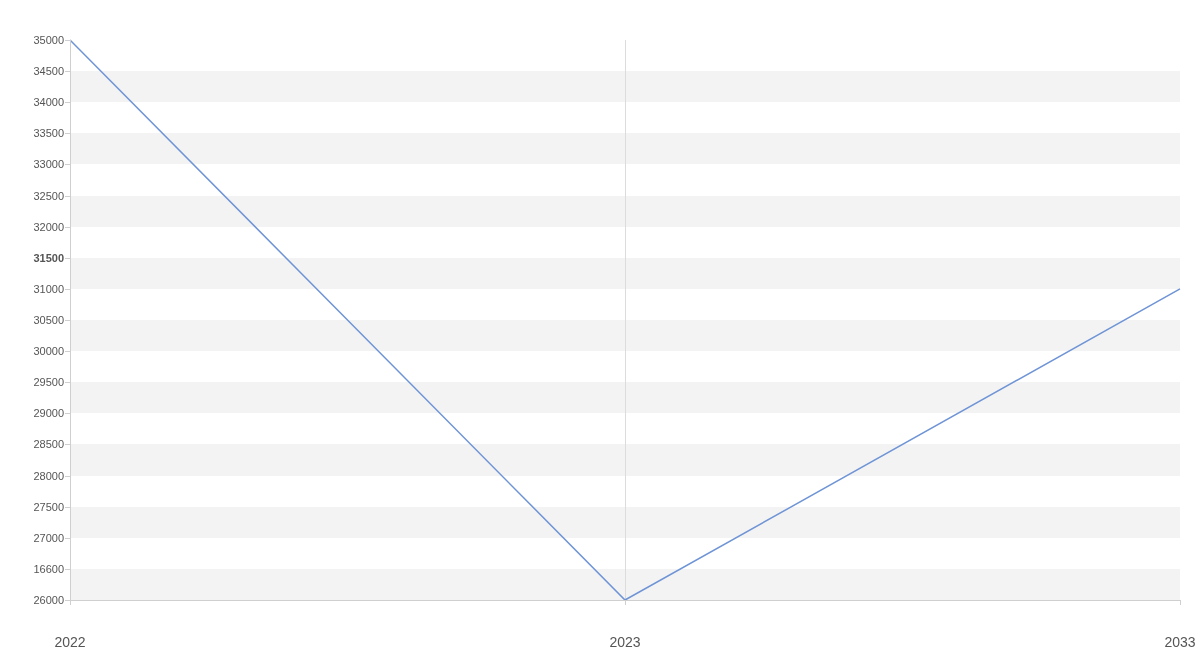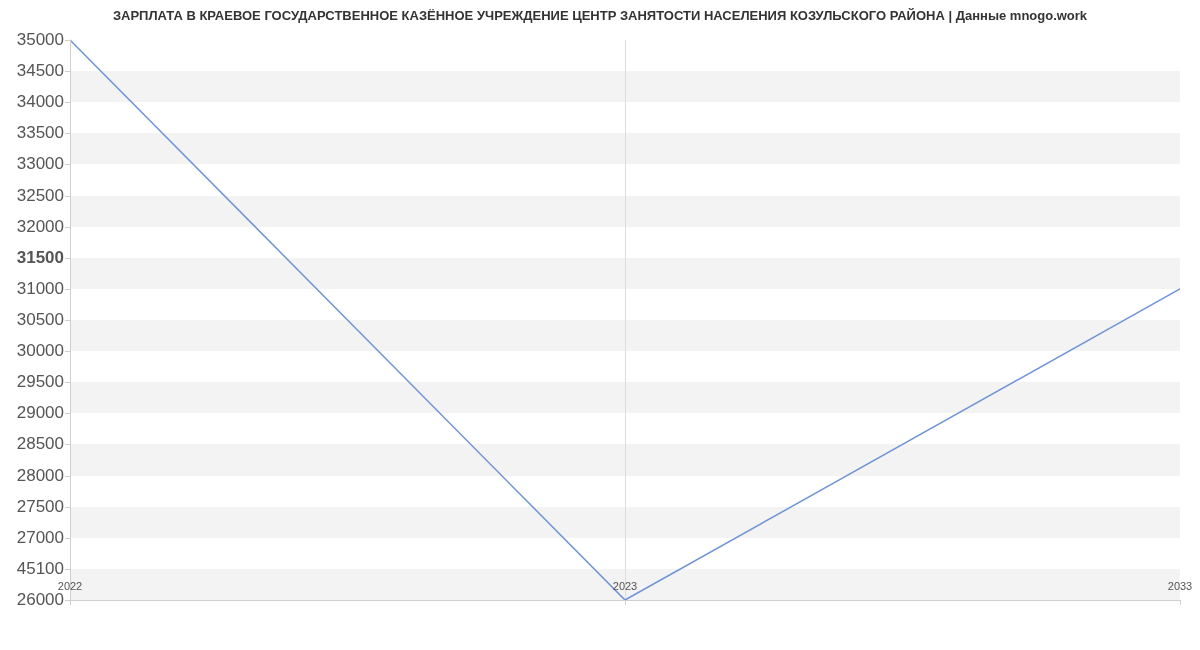--- a/index.html
+++ b/index.html
@@ -41,29 +41,29 @@
       width: 1px;
       background: #dcdcdc;
     }
     .axis-line {
       position: absolute;
       background: #cfcfcf;
     }
     .y-tick-label {
       position: absolute;
       right: 1136px;
-      font-size: 17px;
+      font-size: 11px;
       color: #555555;
       transform: translateY(-50%);
       white-space: nowrap;
     }
     .x-tick-label {
       position: absolute;
-      top: 580px;
-      font-size: 11px;
+      top: 634px;
+      font-size: 14px;
       color: #555555;
       transform: translateX(-50%);
       white-space: nowrap;
     }
     .y-tick-mark {
       position: absolute;
       width: 5px; height: 1px;
       background: #cfcfcf;
       left: 65px;
     }
@@ -83,21 +83,20 @@
       fill: none;
       stroke: #6f94d6;
       stroke-width: 1.5;
     }
   </style>
 </head>
 <body>
 
 <div class="chart-wrap">
 
-  <div class="title">ЗАРПЛАТА В КРАЕВОЕ ГОСУДАРСТВЕННОЕ КАЗЁННОЕ УЧРЕЖДЕНИЕ ЦЕНТР ЗАНЯТОСТИ НАСЕЛЕНИЯ КОЗУЛЬСКОГО РАЙОНА | Данные mnogo.work</div>
 
   <div class="plot-area" id="plot">
       <div class="grid-band" style="top: 31.1111px; height: 31.1111px;"></div>
       <div class="grid-band" style="top: 93.3333px; height: 31.1111px;"></div>
       <div class="grid-band" style="top: 155.556px; height: 31.1111px;"></div>
       <div class="grid-band" style="top: 217.778px; height: 31.1111px;"></div>
       <div class="grid-band" style="top: 280px; height: 31.1111px;"></div>
       <div class="grid-band" style="top: 342.222px; height: 31.1111px;"></div>
       <div class="grid-band" style="top: 404.444px; height: 31.1111px;"></div>
       <div class="grid-band" style="top: 466.667px; height: 31.1111px;"></div>
@@ -107,21 +106,21 @@
       <polyline id="series-poly" class="series-line" points="0,0 555,560 1110,248.88888888888886"></polyline>
     </svg>
   <div class="axis-line" style="left: 0px; top: 0px; width: 1px; height: 560px;"></div>
       <div class="axis-line" style="left: 0px; top: 560px; width: 1110px; height: 1px;"></div>
     </div>
 
 </div>
 
 <div class="y-tick-label" style="top: 600px; margin-left: 25px;">26000</div>
 <div class="y-tick-mark" style="top: 600px;"></div>
-<div class="y-tick-label" style="top: 568.889px;">45100</div>
+<div class="y-tick-label" style="top: 568.889px;">16600</div>
 <div class="y-tick-mark" style="top: 568.889px;"></div>
 <div class="y-tick-label" style="top: 537.778px;">27000</div>
 <div class="y-tick-mark" style="top: 537.778px;"></div>
 <div class="y-tick-label" style="top: 506.667px;">27500</div>
 <div class="y-tick-mark" style="top: 506.667px;"></div>
 <div class="y-tick-label" style="top: 475.556px;">28000</div>
 <div class="y-tick-mark" style="top: 475.556px;"></div>
 <div class="y-tick-label" style="top: 444.444px;">28500</div>
 <div class="y-tick-mark" style="top: 444.444px;"></div>
 <div class="y-tick-label" style="top: 413.333px;">29000</div>

